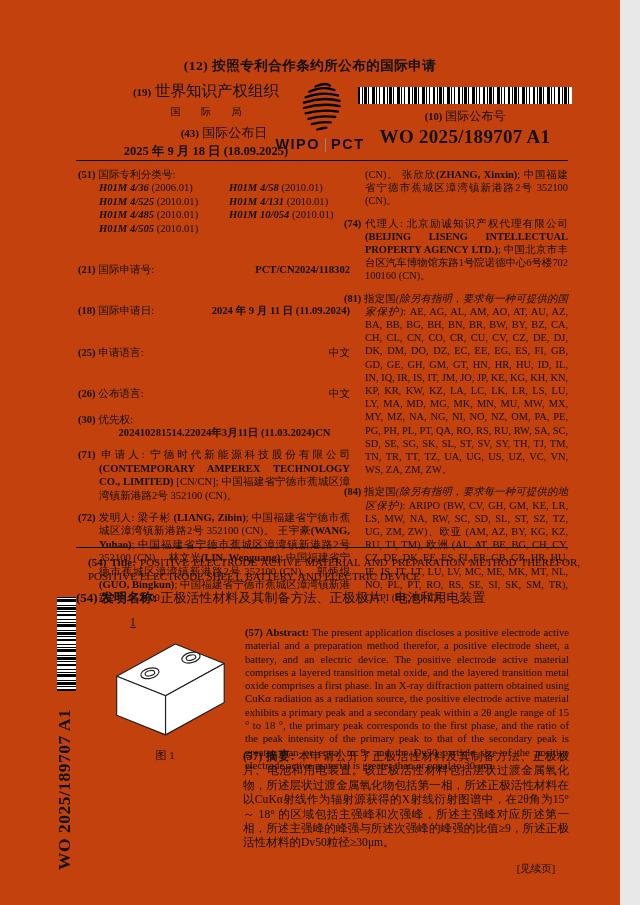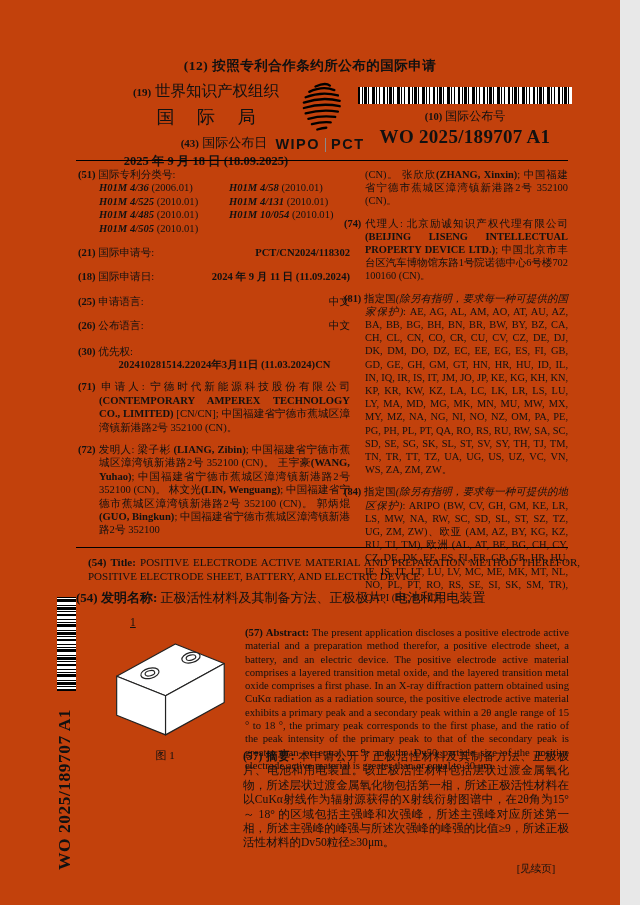--- a/index.html
+++ b/index.html
@@ -7,21 +7,21 @@
         font-family:"Liberation Serif","DejaVu Serif",serif;color:#111;}
   .tag{font-weight:bold;}
   b{font-weight:bold;}
 
   
   .doc-type{position:absolute;top:57px;left:0;width:100%;text-align:center;
             font-size:13.5px;font-weight:bold;letter-spacing:0.5px;}
   .header-left{position:absolute;top:81px;left:78px;width:256px;text-align:center;}
   .org-line{font-size:15.5px;}
   .org-line .tag{font-size:11px;}
-  .bureau{font-size:18px;letter-spacing:9px;text-indent:9px;margin-top:3px;}
+  .bureau{font-size:10px;letter-spacing:9px;text-indent:9px;margin-top:3px;}
   .pubdate-line{font-size:13px;margin-top:5px;}
   .pubdate-line .tag{font-size:11px;margin-left:36px;}
   .pubdate-value{font-size:12.5px;font-weight:bold;margin-top:1px;}
 
   .logo{position:absolute;top:82px;left:270px;width:100px;text-align:center;}
   .logo svg{display:block;margin:0 auto;}
   .logo-text{margin-top:2px;font-family:"Liberation Sans","DejaVu Sans",sans-serif;
              font-size:14.5px;font-weight:bold;letter-spacing:1.5px;
              display:flex;align-items:flex-end;justify-content:center;gap:5px;}
   .logo-sep{display:inline-block;width:1px;height:14px;background:#8a8a8a;}
@@ -43,21 +43,21 @@
 
   
   .col-left{position:absolute;top:167px;left:78px;width:272px;font-size:10.6px;line-height:13.4px;}
   .col-right{position:absolute;top:167px;left:344px;width:224px;font-size:10.4px;line-height:13.2px;}
 
   .ipc-head{margin-top:1px;}
   .ipc-grid{display:grid;grid-auto-flow:column;grid-template-rows:repeat(4,13.4px);
             grid-template-columns:130px auto;padding-left:21px;}
   .ipc-code{font-weight:bold;font-style:italic;}
 
-  .kv{display:flex;justify-content:space-between;margin-top:11px;}
+  .kv{display:flex;justify-content:space-between;margin-top:28px;}
   .kv-v{font-weight:bold;}
   .kv-plain .kv-v{font-weight:normal;}
 
   .field30{margin-top:12px;}
   .prio-row{display:flex;justify-content:center;padding-left:21px;font-weight:bold;}
 
   .para{margin:9px 0 0 0;text-indent:-21px;padding-left:21px;text-align:justify;}
   .para.cont{text-indent:0;margin-top:1px;}
 
   
@@ -200,21 +200,21 @@
     </p>
   </div>
 
   <div class="col-right">
     <p class="para cont">
       <span><span>(CN)。 张欣欣</span><span style="font-weight: bold;">(ZHANG, Xinxin)</span><span>; 中国福建省宁德市蕉城区漳湾镇新港路2号 352100 (CN)。</span></span>
     </p>
 
     <p class="para">
       <span class="tag">(74)</span>
-      <span><span>代理人: 北京励诚知识产权代理有限公司</span><span style="font-weight: bold;">(BEIJING LISENG INTELLECTUAL PROPERTY DEVICE LTD.)</span><span>; 中国北京市丰台区汽车博物馆东路1号院诺德中心6号楼702 100160 (CN)。</span></span>
+      <span><span>代理人: 北京励诚知识产权代理有限公司</span><span style="font-weight: bold;">(BEIJING LISENG INTELLECTUAL PROPERTY AGENCY LTD.)</span><span>; 中国北京市丰台区汽车博物馆东路1号院诺德中心6号楼702 100160 (CN)。</span></span>
     </p>
 
     <p class="para">
       <span class="tag">(81)</span>
       <span><span>指定国</span><span style="font-style: italic;">(除另有指明，要求每一种可提供的国家保护)</span><span>: AE, AG, AL, AM, AO, AT, AU, AZ, BA, BB, BG, BH, BN, BR, BW, BY, BZ, CA, CH, CL, CN, CO, CR, CU, CV, CZ, DE, DJ, DK, DM, DO, DZ, EC, EE, EG, ES, FI, GB, GD, GE, GH, GM, GT, HN, HR, HU, ID, IL, IN, IQ, IR, IS, IT, JM, JO, JP, KE, KG, KH, KN, KP, KR, KW, KZ, LA, LC, LK, LR, LS, LU, LY, MA, MD, MG, MK, MN, MU, MW, MX, MY, MZ, NA, NG, NI, NO, NZ, OM, PA, PE, PG, PH, PL, PT, QA, RO, RS, RU, RW, SA, SC, SD, SE, SG, SK, SL, ST, SV, SY, TH, TJ, TM, TN, TR, TT, TZ, UA, UG, US, UZ, VC, VN, WS, ZA, ZM, ZW。</span></span>
     </p>
 
     <p class="para">
       <span class="tag">(84)</span>
       <span><span>指定国</span><span style="font-style: italic;">(除另有指明，要求每一种可提供的地区保护)</span><span>: ARIPO (BW, CV, GH, GM, KE, LR, LS, MW, NA, RW, SC, SD, SL, ST, SZ, TZ, UG, ZM, ZW)、欧亚 (AM, AZ, BY, KG, KZ, RU, TJ, TM), 欧洲 (AL, AT, BE, BG, CH, CY, CZ, DE, DK, EE, ES, FI, FR, GB, GR, HR, HU, IE, IS, IT, LT, LU, LV, MC, ME, MK, MT, NL, NO, PL, PT, RO, RS, SE, SI, SK, SM, TR), OAPI (BF, BJ, CF,</span></span>

